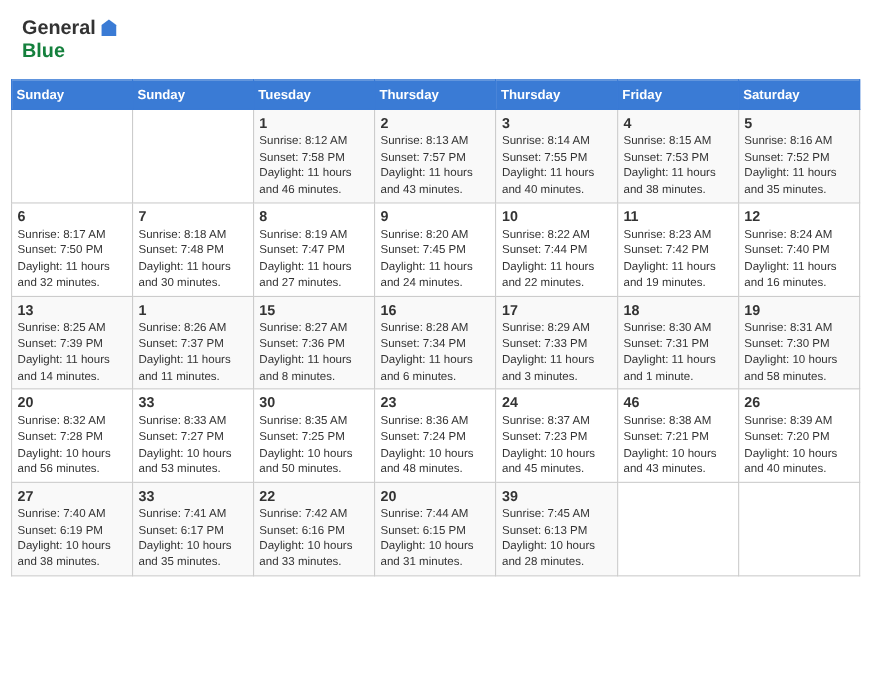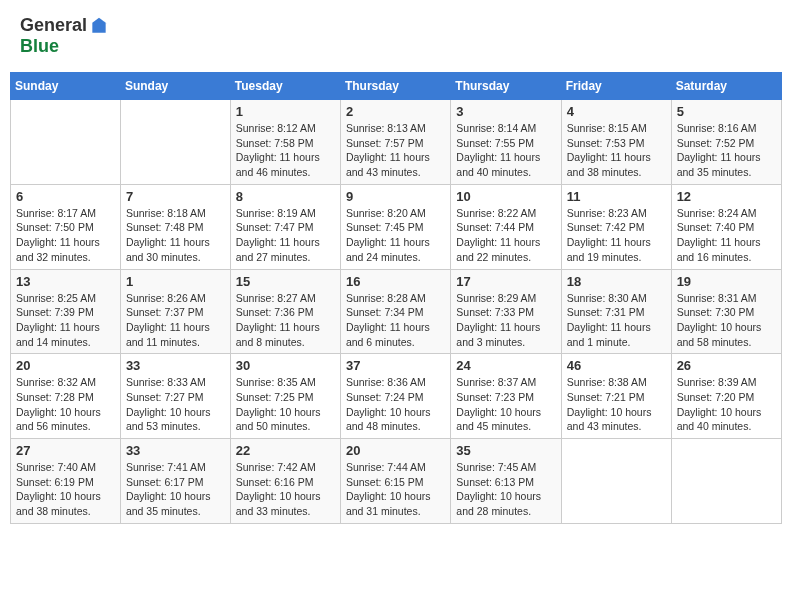--- a/index.html
+++ b/index.html
@@ -215,21 +215,21 @@
         </td>
         <td>
           <span class="day-number">33</span>
           <div class="day-info">Sunrise: 8:33 AM<br>Sunset: 7:27 PM<br>Daylight: 10 hours and 53 minutes.</div>
         </td>
         <td>
           <span class="day-number">30</span>
           <div class="day-info">Sunrise: 8:35 AM<br>Sunset: 7:25 PM<br>Daylight: 10 hours and 50 minutes.</div>
         </td>
         <td>
-          <span class="day-number">37</span>
+          <span class="day-number">23</span>
           <div class="day-info">Sunrise: 8:36 AM<br>Sunset: 7:24 PM<br>Daylight: 10 hours and 48 minutes.</div>
         </td>
         <td>
           <span class="day-number">24</span>
           <div class="day-info">Sunrise: 8:37 AM<br>Sunset: 7:23 PM<br>Daylight: 10 hours and 45 minutes.</div>
         </td>
         <td>
           <span class="day-number">46</span>
           <div class="day-info">Sunrise: 8:38 AM<br>Sunset: 7:21 PM<br>Daylight: 10 hours and 43 minutes.</div>
         </td>
@@ -249,20 +249,20 @@
         </td>
         <td>
           <span class="day-number">22</span>
           <div class="day-info">Sunrise: 7:42 AM<br>Sunset: 6:16 PM<br>Daylight: 10 hours and 33 minutes.</div>
         </td>
         <td>
           <span class="day-number">20</span>
           <div class="day-info">Sunrise: 7:44 AM<br>Sunset: 6:15 PM<br>Daylight: 10 hours and 31 minutes.</div>
         </td>
         <td>
-          <span class="day-number">35</span>
+          <span class="day-number">39</span>
           <div class="day-info">Sunrise: 7:45 AM<br>Sunset: 6:13 PM<br>Daylight: 10 hours and 28 minutes.</div>
         </td>
         <td class="empty-cell"></td>
         <td class="empty-cell"></td>
       </tr>
     </tbody>
 </table>
 
 </body></html>

